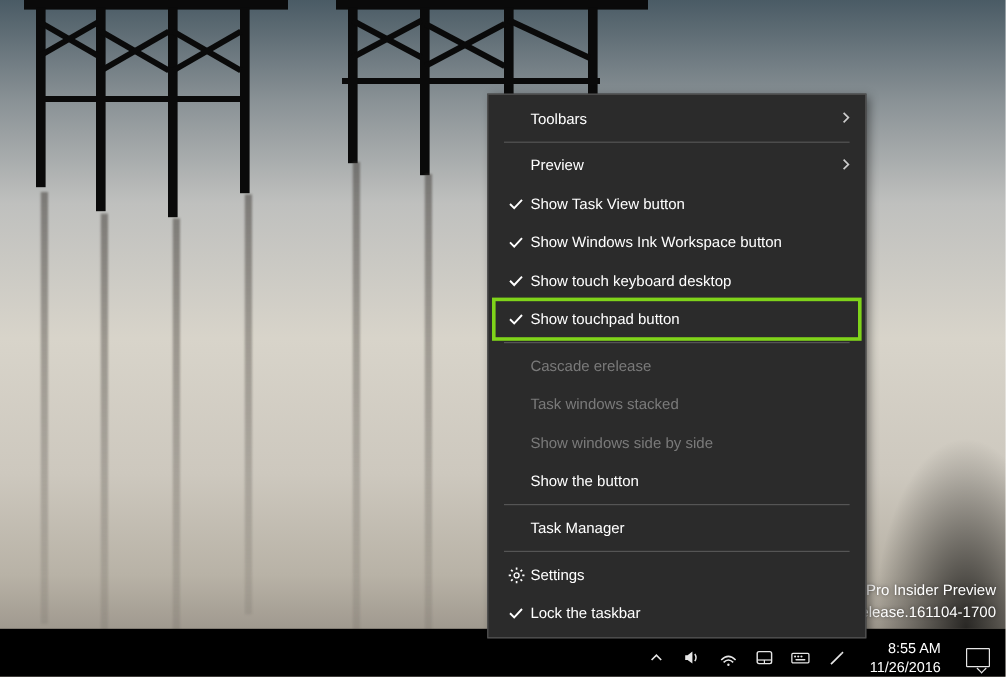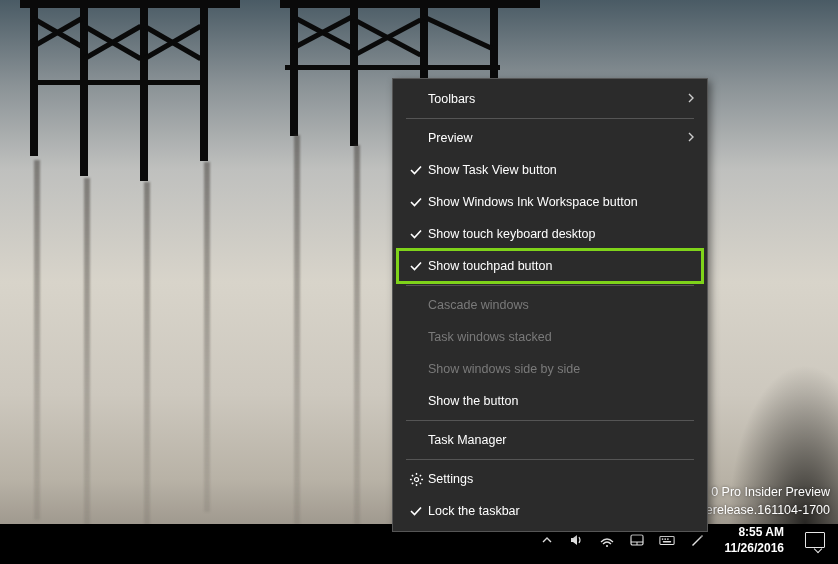--- a/index.html
+++ b/index.html
@@ -52,24 +52,23 @@
     
     
     .taskbar {
       position: absolute;
       bottom: 0;
       left: 0;
       right: 0;
       height: 40px;
       background: #000;
       display: flex;
-      align-items: flex-start;
+      align-items: flex-end;
       justify-content: flex-end;
       padding-right: 4px;
-      font-weight: bold;
     }
     .system-tray {
       display: flex;
       align-items: center;
       gap: 14px;
       color: #fff;
       font-size: 14px;
       padding-right: 8px;
     }
     .tray-icon {
@@ -118,21 +117,21 @@
       font-size: 12.5px;
       text-align: right;
       line-height: 1.5;
       text-shadow: 0 0 3px rgba(0,0,0,0.5);
     }
     
     
     .context-menu {
       position: absolute;
       top: 78px;
-      left: 392px;
+      left: 406px;
       width: 316px;
       background: #2b2b2b;
       border: 1px solid #555;
       box-shadow: 3px 3px 8px rgba(0,0,0,0.45);
       padding: 4px 1px;
     }
     .menu-item {
       display: flex;
       align-items: center;
       height: 32px;
@@ -335,21 +334,21 @@
       </span>
       <span class="menu-label">Show touchpad button</span>
     </div>
     <div class="highlight" style="top:-2px; left:2px; right:2px; bottom:-2px;"></div>
   </div>
 
   <div class="menu-separator"></div>
 
   <div class="menu-item disabled">
     <span class="menu-icon-slot"></span>
-    <span class="menu-label">Cascade windows</span>
+    <span class="menu-label">Cascade erelease</span>
   </div>
 
   <div class="menu-item disabled">
     <span class="menu-icon-slot"></span>
     <span class="menu-label">Task windows stacked</span>
   </div>
 
   <div class="menu-item disabled">
     <span class="menu-icon-slot"></span>
     <span class="menu-label">Show windows side by side</span>

